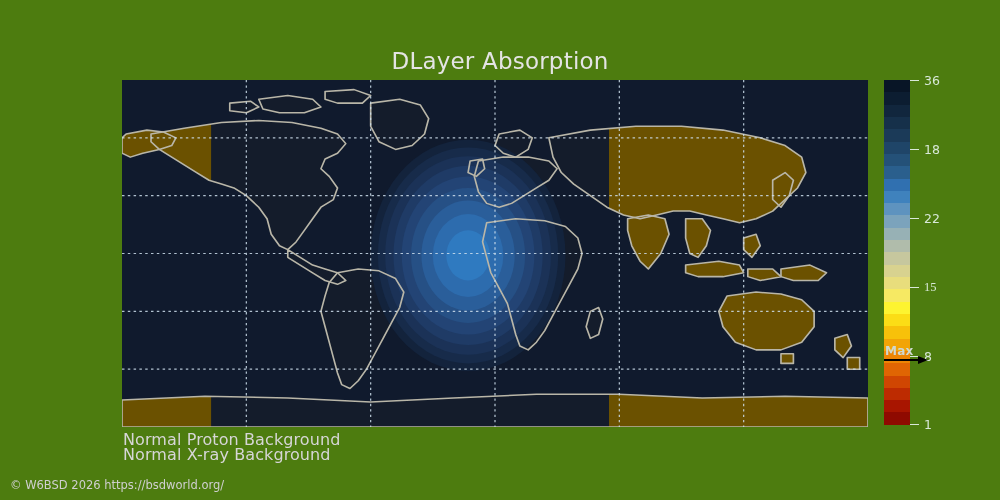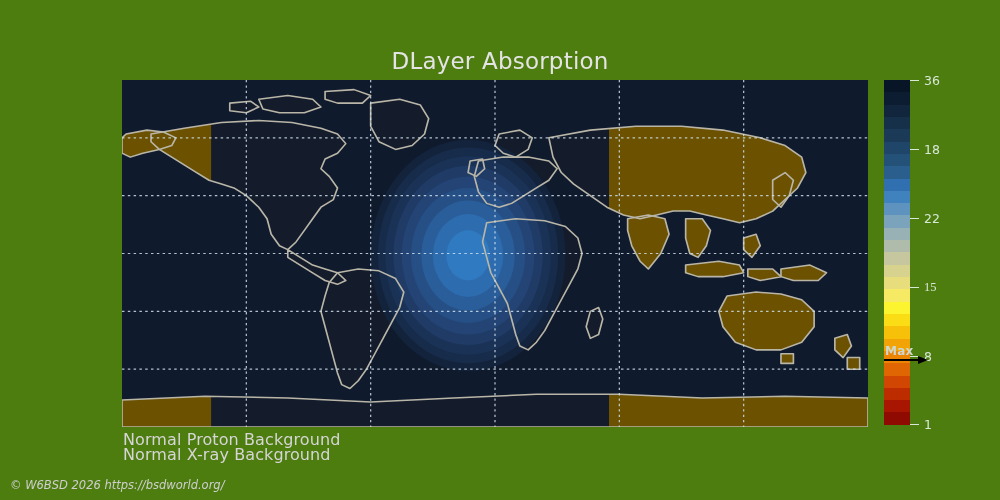--- a/index.html
+++ b/index.html
@@ -55,21 +55,21 @@
     letter-spacing:.1px;white-space:nowrap;
   }
   .note.l1{top:430px;}
   .note.l2{top:445px;}
   .stamp{
     position:absolute;right:139px;top:433px;font-size:11.5px;color:#d6d6d6;
     white-space:nowrap;
   }
   .credit{
     position:absolute;left:10px;top:478px;font-size:11.5px;color:#cfcfcf;
-    font-style:italic;white-space:nowrap;
+    white-space:nowrap;
   }
 </style>
 </head>
 <body>
 
 <div id="page">
 
   <div class="title">DLayer Absorption</div>
 
   <div class="map-wrap">

